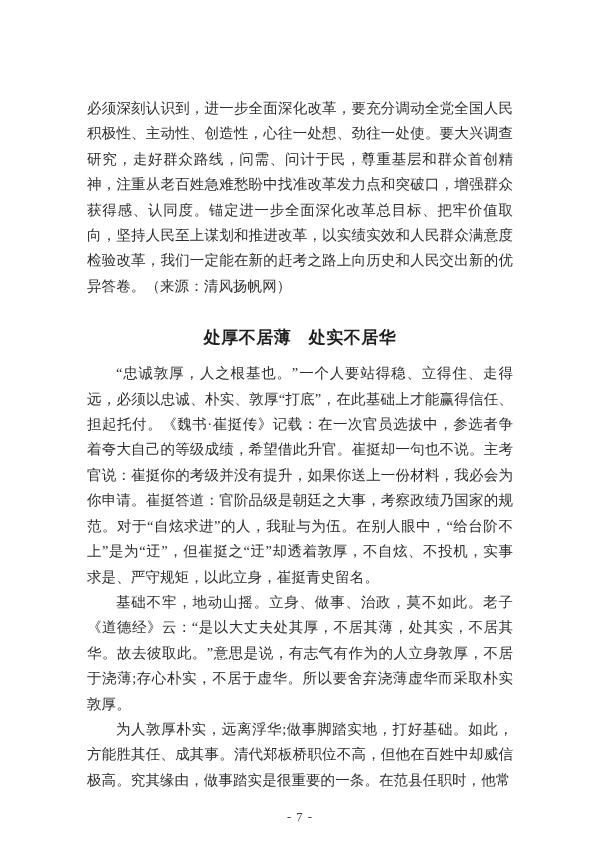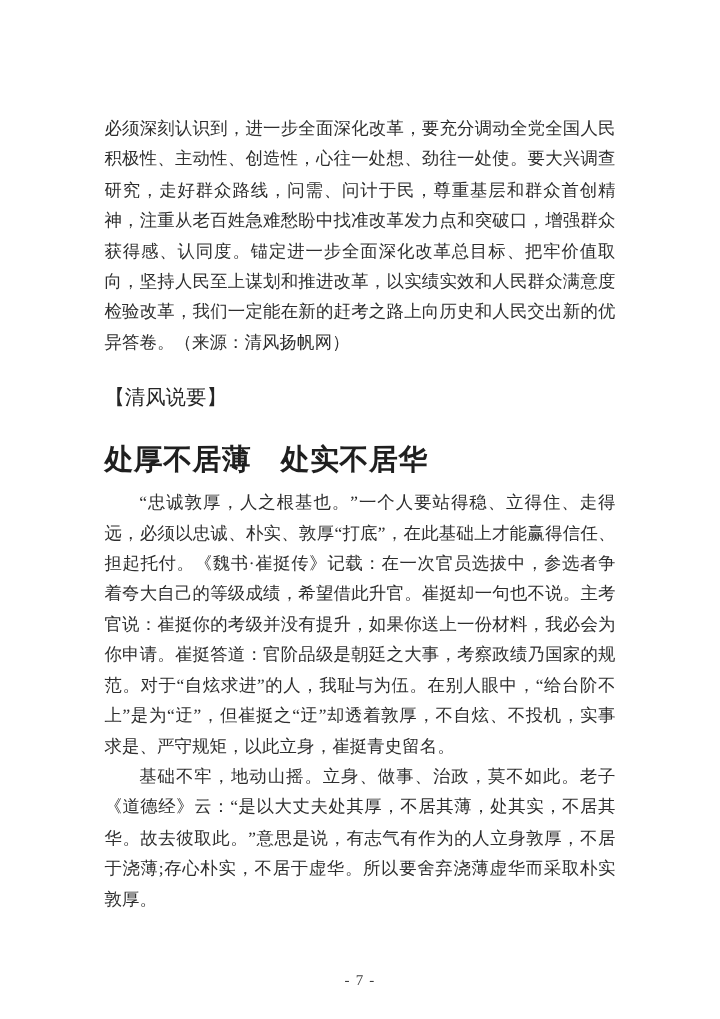--- a/index.html
+++ b/index.html
@@ -40,43 +40,43 @@
     text-indent: 2em;
   }
   .section-header {
     margin: 20px 0 0 0;
     font-size: 17px;
     line-height: 26px;
     color: #262626;
   }
   .article-title {
     margin: 24px 0 8px 0;
-    font-size: 24px;
+    font-size: 17px;
     line-height: 30px;
     font-weight: bold;
-    text-align: left;
+    text-align: center;
     letter-spacing: 0.5px;
     color: #1f1f1f;
   }
   .footer {
     position: absolute;
     left: 0;
     top: 786px;
     width: 100%;
     text-align: center;
     font-size: 12.5px;
     letter-spacing: 1px;
     color: #3c3c3c;
   }
 </style>
 </head>
 <body>
 
 <div class="page">
   <div class="content">
     <p class="para">必须深刻认识到，进一步全面深化改革，要充分调动全党全国人民积极性、主动性、创造性，心往一处想、劲往一处使。要大兴调查研究，走好群众路线，问需、问计于民，尊重基层和群众首创精神，注重从老百姓急难愁盼中找准改革发力点和突破口，增强群众获得感、认同度。锚定进一步全面深化改革总目标、把牢价值取向，坚持人民至上谋划和推进改革，以实绩实效和人民群众满意度检验改革，我们一定能在新的赶考之路上向历史和人民交出新的优异答卷。（来源：清风扬帆网）</p>
-    <p class="section-header">【清风说要】</p>
     <h1 class="article-title">处厚不居薄　处实不居华</h1>
     <p class="para indent">“忠诚敦厚，人之根基也。”一个人要站得稳、立得住、走得远，必须以忠诚、朴实、敦厚“打底”，在此基础上才能赢得信任、担起托付。《魏书·崔挺传》记载：在一次官员选拔中，参选者争着夸大自己的等级成绩，希望借此升官。崔挺却一句也不说。主考官说：崔挺你的考级并没有提升，如果你送上一份材料，我必会为你申请。崔挺答道：官阶品级是朝廷之大事，考察政绩乃国家的规范。对于“自炫求进”的人，我耻与为伍。在别人眼中，“给台阶不上”是为“迂”，但崔挺之“迂”却透着敦厚，不自炫、不投机，实事求是、严守规矩，以此立身，崔挺青史留名。</p>
     <p class="para indent">基础不牢，地动山摇。立身、做事、治政，莫不如此。老子《道德经》云：“是以大丈夫处其厚，不居其薄，处其实，不居其华。故去彼取此。”意思是说，有志气有作为的人立身敦厚，不居于浇薄;存心朴实，不居于虚华。所以要舍弃浇薄虚华而采取朴实敦厚。</p>
+    <p class="para indent">为人敦厚朴实，远离浮华;做事脚踏实地，打好基础。如此，方能胜其任、成其事。清代郑板桥职位不高，但他在百姓中却威信极高。究其缘由，做事踏实是很重要的一条。在范县任职时，他常</p>
   </div>
   <div class="footer">- 7 -</div>
 </div>
 
 </body></html>

